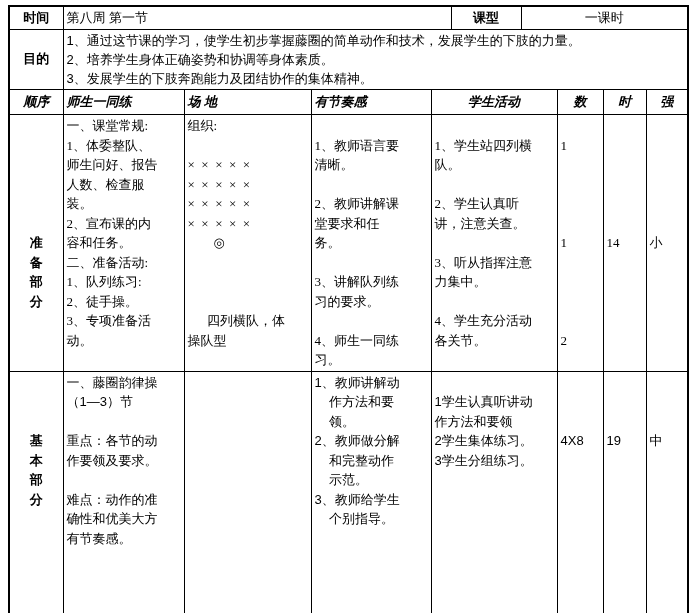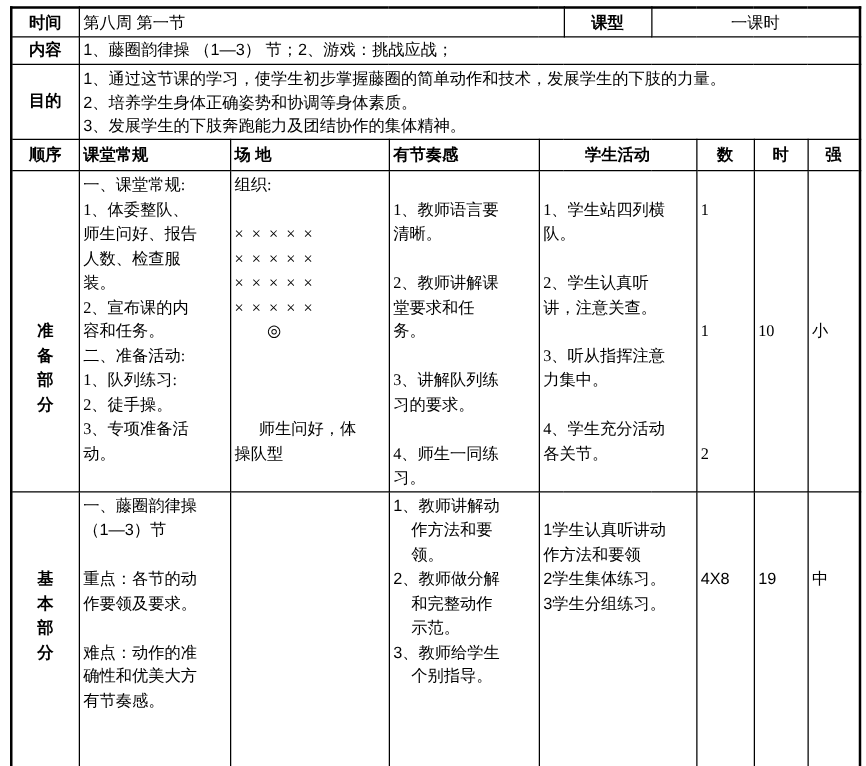--- a/index.html
+++ b/index.html
@@ -29,21 +29,21 @@
   .vm { vertical-align: middle !important; }
   .pre {
     white-space: pre-wrap;
     line-height: 19.5px;
     padding: 2px 3px 0 6px;
   }
   .pad8 { padding-left: 8px; }
   .r-time td  { height: 23px; }
   .r-cont td  { height: 22px; }
   .r-goal td  { height: 58px; }
-  .r-head td  { height: 25px; }
+  .r-head td  { height: 25px; font-style: italic; }
   .r-prep td  { height: 253px; font-family: Liberation Serif, serif; }
   .r-basic td { height: 256px; }
   .goal-text { white-space: pre-wrap; line-height: 19.2px; padding: 1px 3px 0 8px; }
   .stage { text-align: center; white-space: pre-wrap; line-height: 19.5px; font-weight: bold; }
 </style>
 </head>
 <body>
 
 <div class="sheet">
   <table class="plan">
@@ -61,35 +61,31 @@
     </colgroup>
 
     <tbody>
         <tr class="r-time">
       <td class="b c vm">时间</td>
       <td class="vm pad8" colspan="4">第八周 第一节</td>
       <td class="b c vm">课型</td>
       <td class="c vm" colspan="4">一课时</td>
     </tr>
 
-    <tr class="r-cont">
-      <td class="b c vm">内容</td>
-      <td class="vm pad8" colspan="9">1、藤圈韵律操 （1—3） 节；2、游戏：挑战应战；</td>
-    </tr>
 
     <tr class="r-goal">
       <td class="b c vm">目的</td>
       <td class="goal-text" colspan="9">1、通过这节课的学习，使学生初步掌握藤圈的简单动作和技术，发展学生的下肢的力量。
 2、培养学生身体正确姿势和协调等身体素质。
 3、发展学生的下肢奔跑能力及团结协作的集体精神。</td>
     </tr>
 
     <tr class="r-head">
       <td class="b c vm">顺序</td>
-      <td class="b vm pad8">课堂常规</td>
+      <td class="b vm pad8">师生一同练</td>
       <td class="b vm pad8">场 地</td>
       <td class="b vm pad8">有节奏感</td>
       <td class="b c vm" colspan="3">学生活动</td>
       <td class="b c vm">数</td>
       <td class="b c vm">时</td>
       <td class="b c vm">强</td>
     </tr>
 
     <tr class="r-prep">
       <td class="stage">
@@ -117,21 +113,21 @@
       <td class="pre">组织:
 
 ×  ×  ×  ×  ×
 ×  ×  ×  ×  ×
 ×  ×  ×  ×  ×
 ×  ×  ×  ×  ×
         ◎
 
 
 
-      师生问好，体
+      四列横队，体
 操队型</td>
       <td class="pre">
 1、教师语言要
 清晰。
 
 2、教师讲解课
 堂要求和任
 务。
 
 3、讲解队列练
@@ -162,21 +158,21 @@
 
 
 
 2</td>
       <td class="pre">
 
 
 
 
 
-10</td>
+14</td>
       <td class="pre">
 
 
 
 
 
 小</td>
     </tr>
 
     <tr class="r-basic">

